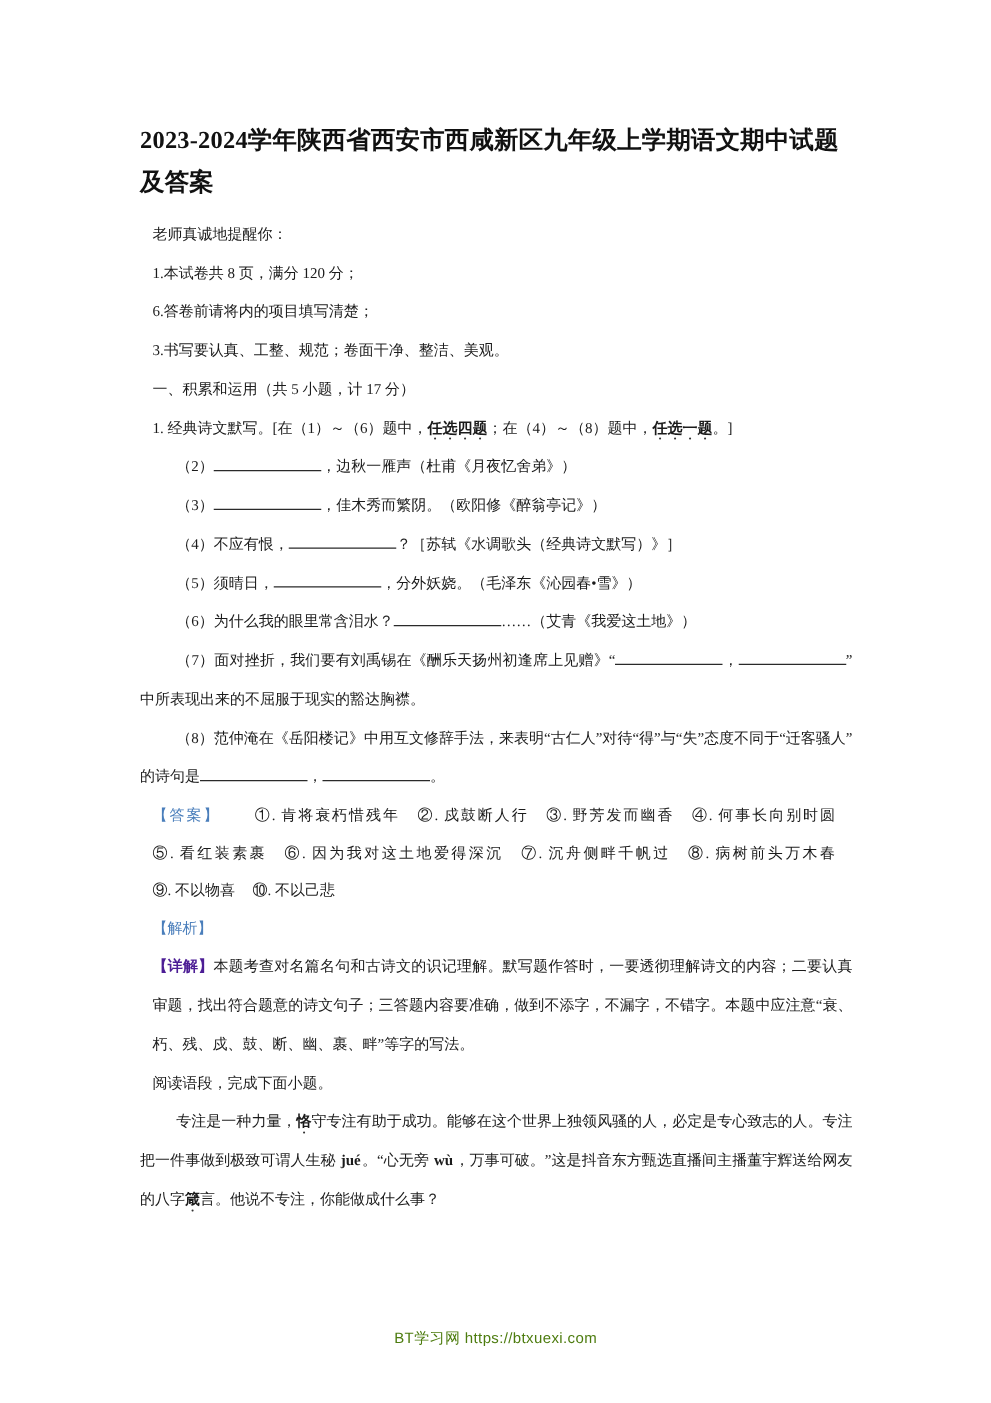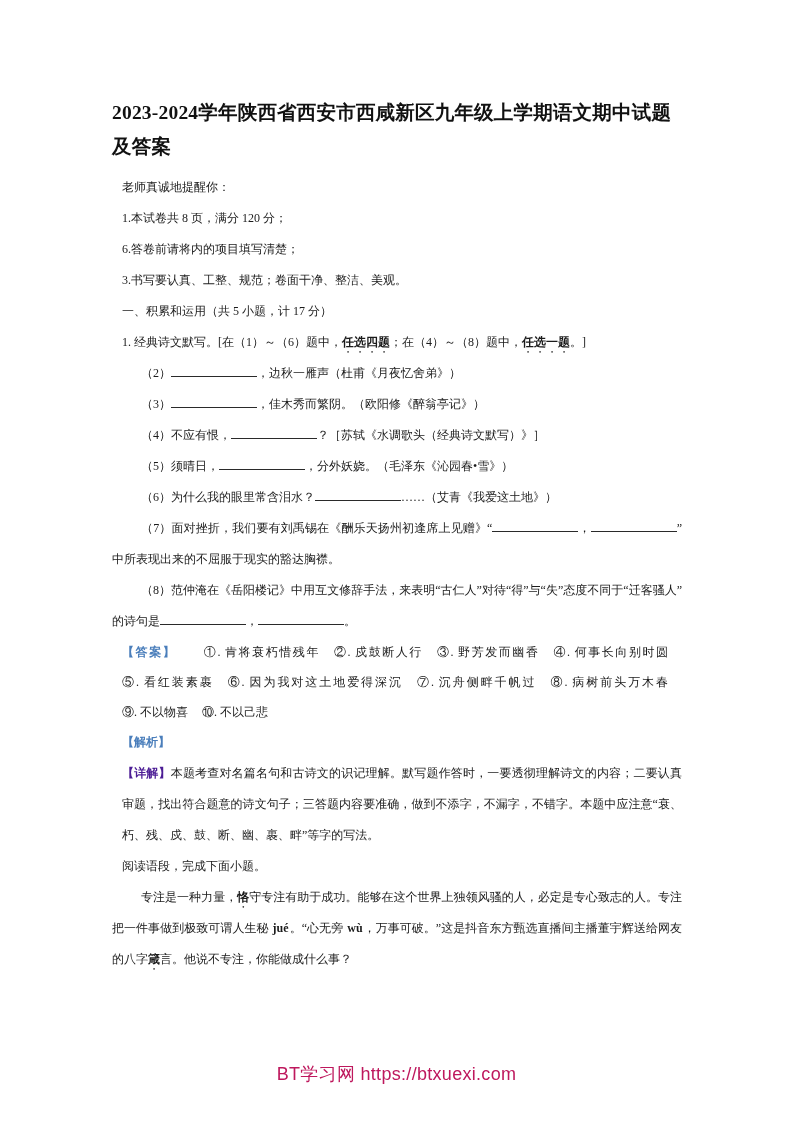--- a/index.html
+++ b/index.html
@@ -62,21 +62,21 @@
   .blank {
     display: inline-block;
     min-width: 86px;
     border-bottom: 1px solid #2a2a2a;
     vertical-align: baseline;
     height: 1em;
   }
 
   .label-blue {
     color: #4a7ebb;
-    font-weight: bold;
+    font-weight: normal;
   }
   .label-bold {
     font-weight: bold;
     color: #4c1d95;
   }
 
   .emph-dot {
     text-emphasis: dot;
     -webkit-text-emphasis: dot;
     text-emphasis-position: under right;
@@ -97,22 +97,22 @@
   .gap-md { display: inline-block; width: 26px; }
 
   
   .footer {
     position: absolute;
     left: 0;
     top: 1062px;
     width: 793px;
     text-align: center;
     font-family: "Liberation Sans", sans-serif;
-    font-size: 18px;
-    color: #be185d;
+    font-size: 12px;
+    color: #4d7c0f;
     letter-spacing: 0.3px;
   }
 </style>
 </head>
 <body>
 
 <div class="page">
   <div class="content">
 
     <h1 class="doc-title">2023-2024学年陕西省西安市西咸新区九年级上学期语文期中试题及答案</h1>

